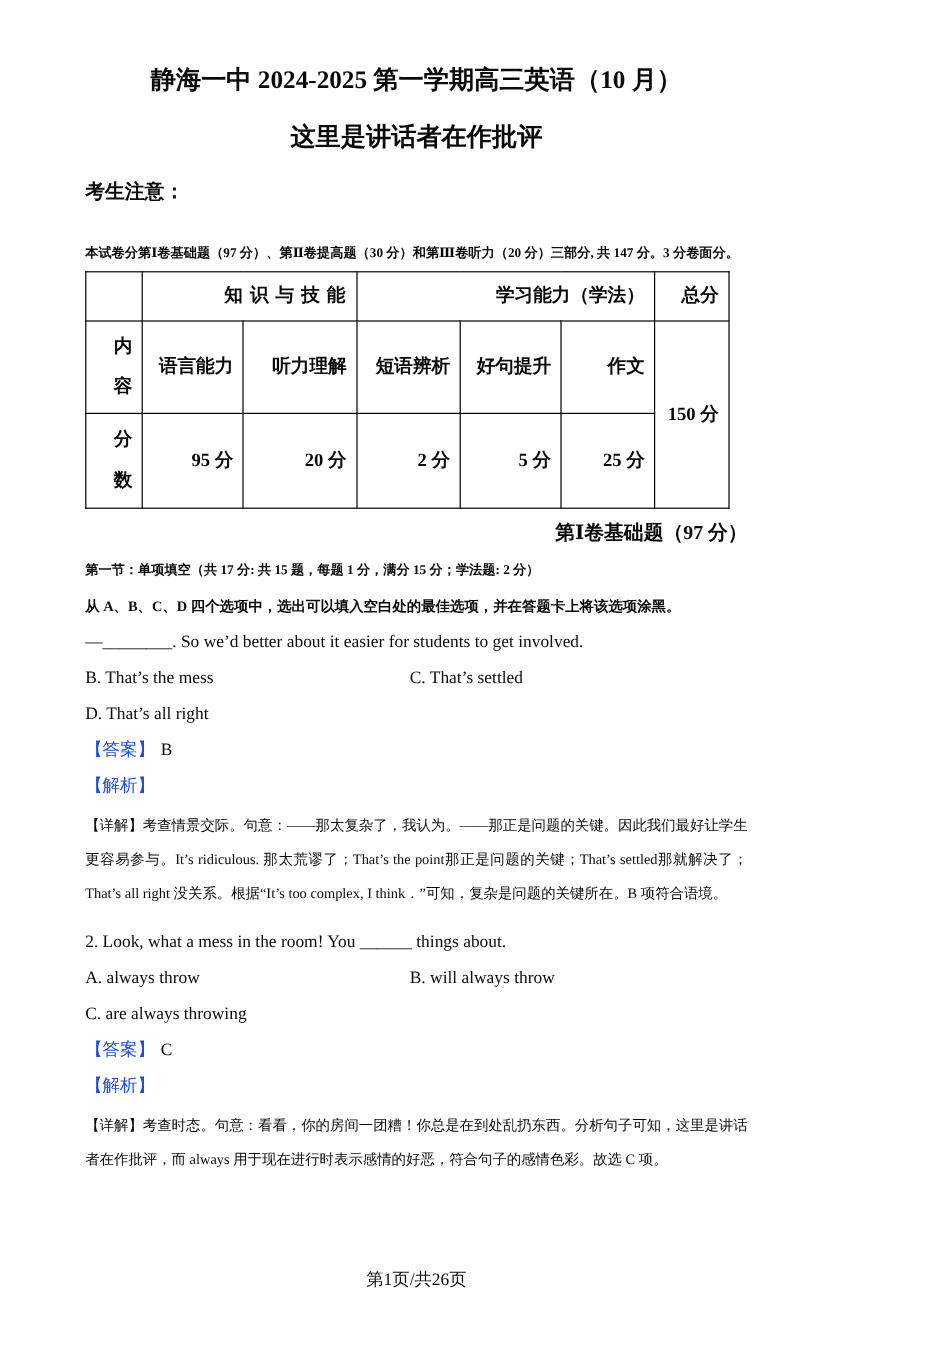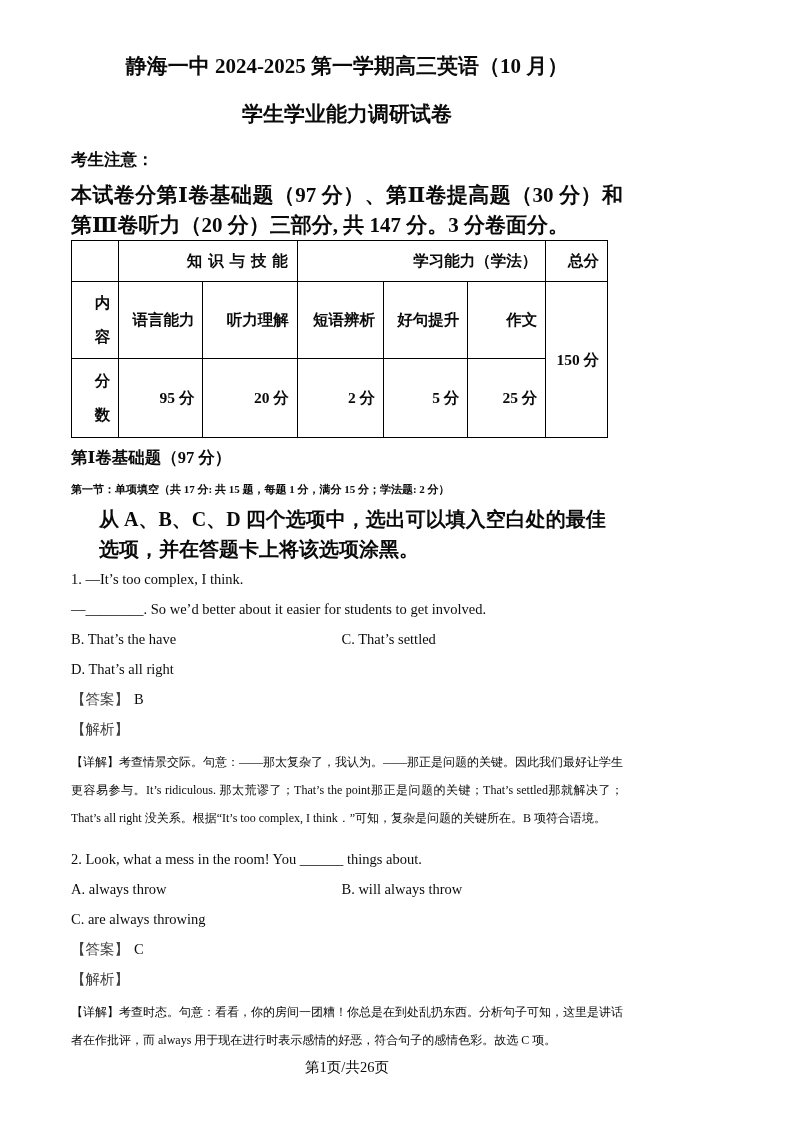--- a/index.html
+++ b/index.html
@@ -7,60 +7,60 @@
     position:relative;
     width:681px;height:1122px;box-sizing:border-box;
     background:#ffffff;color:#0a0a0a;
     padding:50px 58px 0 71px;
     display:flex;flex-direction:column;
     font-family:"Liberation Serif","DejaVu Serif",serif;
   }
   .title{font-size:21px;font-weight:bold;text-align:center;line-height:32px;margin:0;}
   .title-2{margin-top:16px;}
   .notice-heading{font-size:16.5px;font-weight:bold;margin-top:18px;line-height:24px;}
-  .notice-body{font-size:21px;font-weight:bold;margin-top:8px;line-height:30px;text-align:justify;}
+  .notice-body{font-size:11px;font-weight:bold;margin-top:24px;line-height:30px;text-align:justify;}
 
   table.score{border-collapse:collapse;table-layout:fixed;width:537px;margin-top:0;}
   table.score td{
     border:1.8px solid #000;
     font-size:15.5px;font-weight:bold;
     vertical-align:middle;text-align:right;
     padding:0 8px;line-height:34px;
     overflow:hidden;
   }
   tr.r1 td{height:40px;}
   tr.r2 td{height:76px;}
   tr.r3 td{height:78px;}
   td.ca{text-align:center;padding:0 9px;word-break:break-all;}
   td.head-k{padding-left:14px;letter-spacing:1px;}
   td.head-t{padding-left:10px;}
   td.total{padding:0 12px 0 10px;}
 
-  .part-heading{font-size:16.5px;font-weight:bold;text-align:left;margin-top:6px;line-height:28px;}
+  .part-heading{font-size:16.5px;font-weight:bold;text-align:right;margin-top:6px;line-height:28px;}
   .section-heading{font-size:11px;font-weight:bold;margin-top:2px;line-height:30px;}
-  .instruction{font-size:20px;font-weight:bold;line-height:30px;margin-left:28px;}
+  .instruction{font-size:12px;font-weight:bold;line-height:30px;}
 
   .stem{font-size:14.5px;line-height:30px;}
   .options{display:grid;grid-template-columns:49% 51%;}
   .opt{font-size:14.5px;line-height:30px;}
   .ans-line{font-size:14.5px;line-height:30px;}
-  .blue{color:#404040;}
+  .blue{color:#1d4ed8;}
   .ans-val{margin-left:5px;}
   .explanation{font-size:12px;line-height:28px;text-align:justify;margin-top:4px;}
   .q2{margin-top:12px;}
 
   .footer{margin-top:auto;padding-bottom:44px;text-align:center;font-size:14.5px;line-height:22px;}
 </style>
 </head>
 <body>
 
 <div class="page">
 
   <div class="title">静海一中 2024-2025 第一学期高三英语（10 月）</div>
-  <div class="title title-2">学生学业能力调研试卷</div>
+  <div class="title title-2">这里是讲话者在作批评</div>
 
   <div class="notice-heading">考生注意：</div>
   <div class="notice-body">本试卷分第Ⅰ卷基础题（97 分）、第Ⅱ卷提高题（30 分）和第Ⅲ卷听力（20 分）三部分, 共 147 分。3 分卷面分。</div>
 
   <table class="score">
     <colgroup>
       <col style="width:46px">
         <col style="width:82px">
         <col style="width:92px">
       <col style="width:84px">
@@ -93,24 +93,23 @@
         <td>25 分</td>
       </tr>
     </tbody>
   </table>
 
   <div class="part-heading">第Ⅰ卷基础题（97 分）</div>
   <div class="section-heading">第一节：单项填空（共 17 分: 共 15 题，每题 1 分，满分 15 分；学法题: 2 分）</div>
   <div class="instruction">从 A、B、C、D 四个选项中，选出可以填入空白处的最佳选项，并在答题卡上将该选项涂黑。</div>
 
   <div>
-    <div class="stem">1. —It’s too complex, I think.</div>
     <div class="stem">—________. So we’d better about it easier for students to get involved.</div>
     <div class="options">
-      <div class="opt">B. That’s the have</div>
+      <div class="opt">B. That’s the mess</div>
       <div class="opt">C. That’s settled</div>
       <div class="opt">D. That’s all right</div>
     </div>
     <div class="ans-line">
       <span class="blue">【答案】</span><span class="ans-val">B</span>
     </div>
     <div class="ans-line">
       <span class="blue">【解析】</span>
     </div>
     <div class="explanation">【详解】考查情景交际。句意：——那太复杂了，我认为。——那正是问题的关键。因此我们最好让学生更容易参与。It’s ridiculous. 那太荒谬了；That’s the point那正是问题的关键；That’s settled那就解决了；That’s all right 没关系。根据“It’s too complex, I think．”可知，复杂是问题的关键所在。B 项符合语境。</div>

